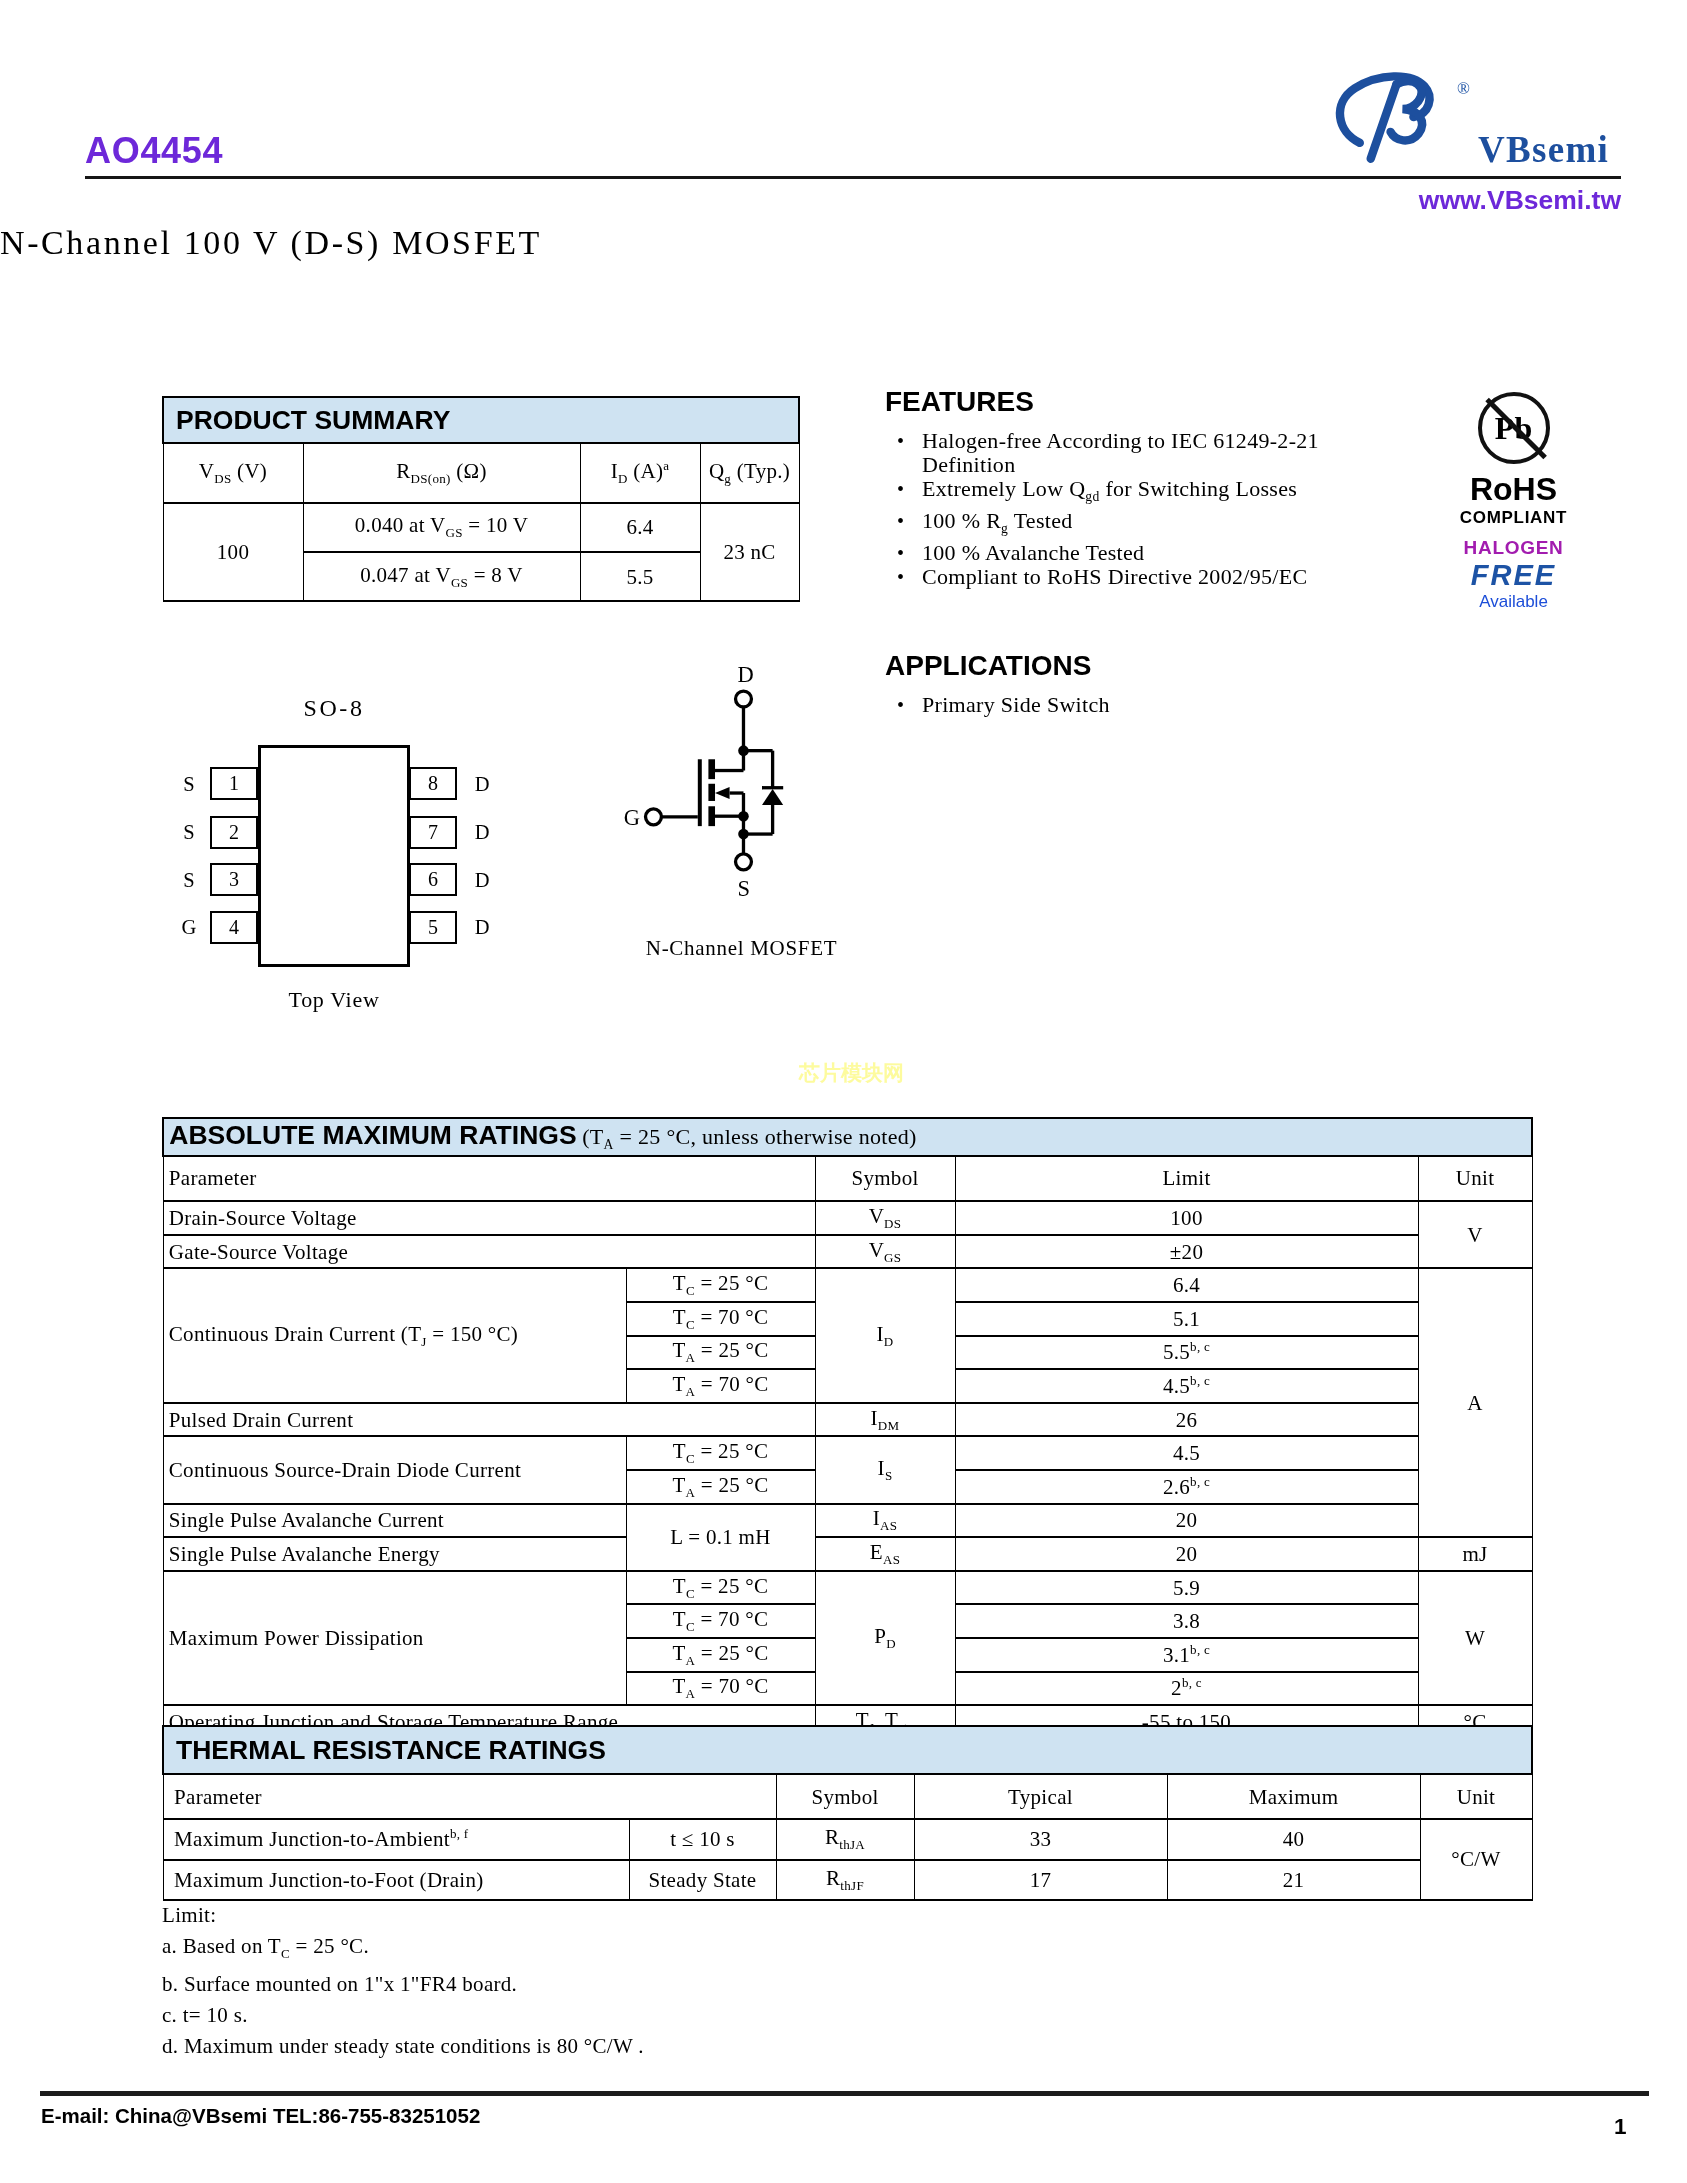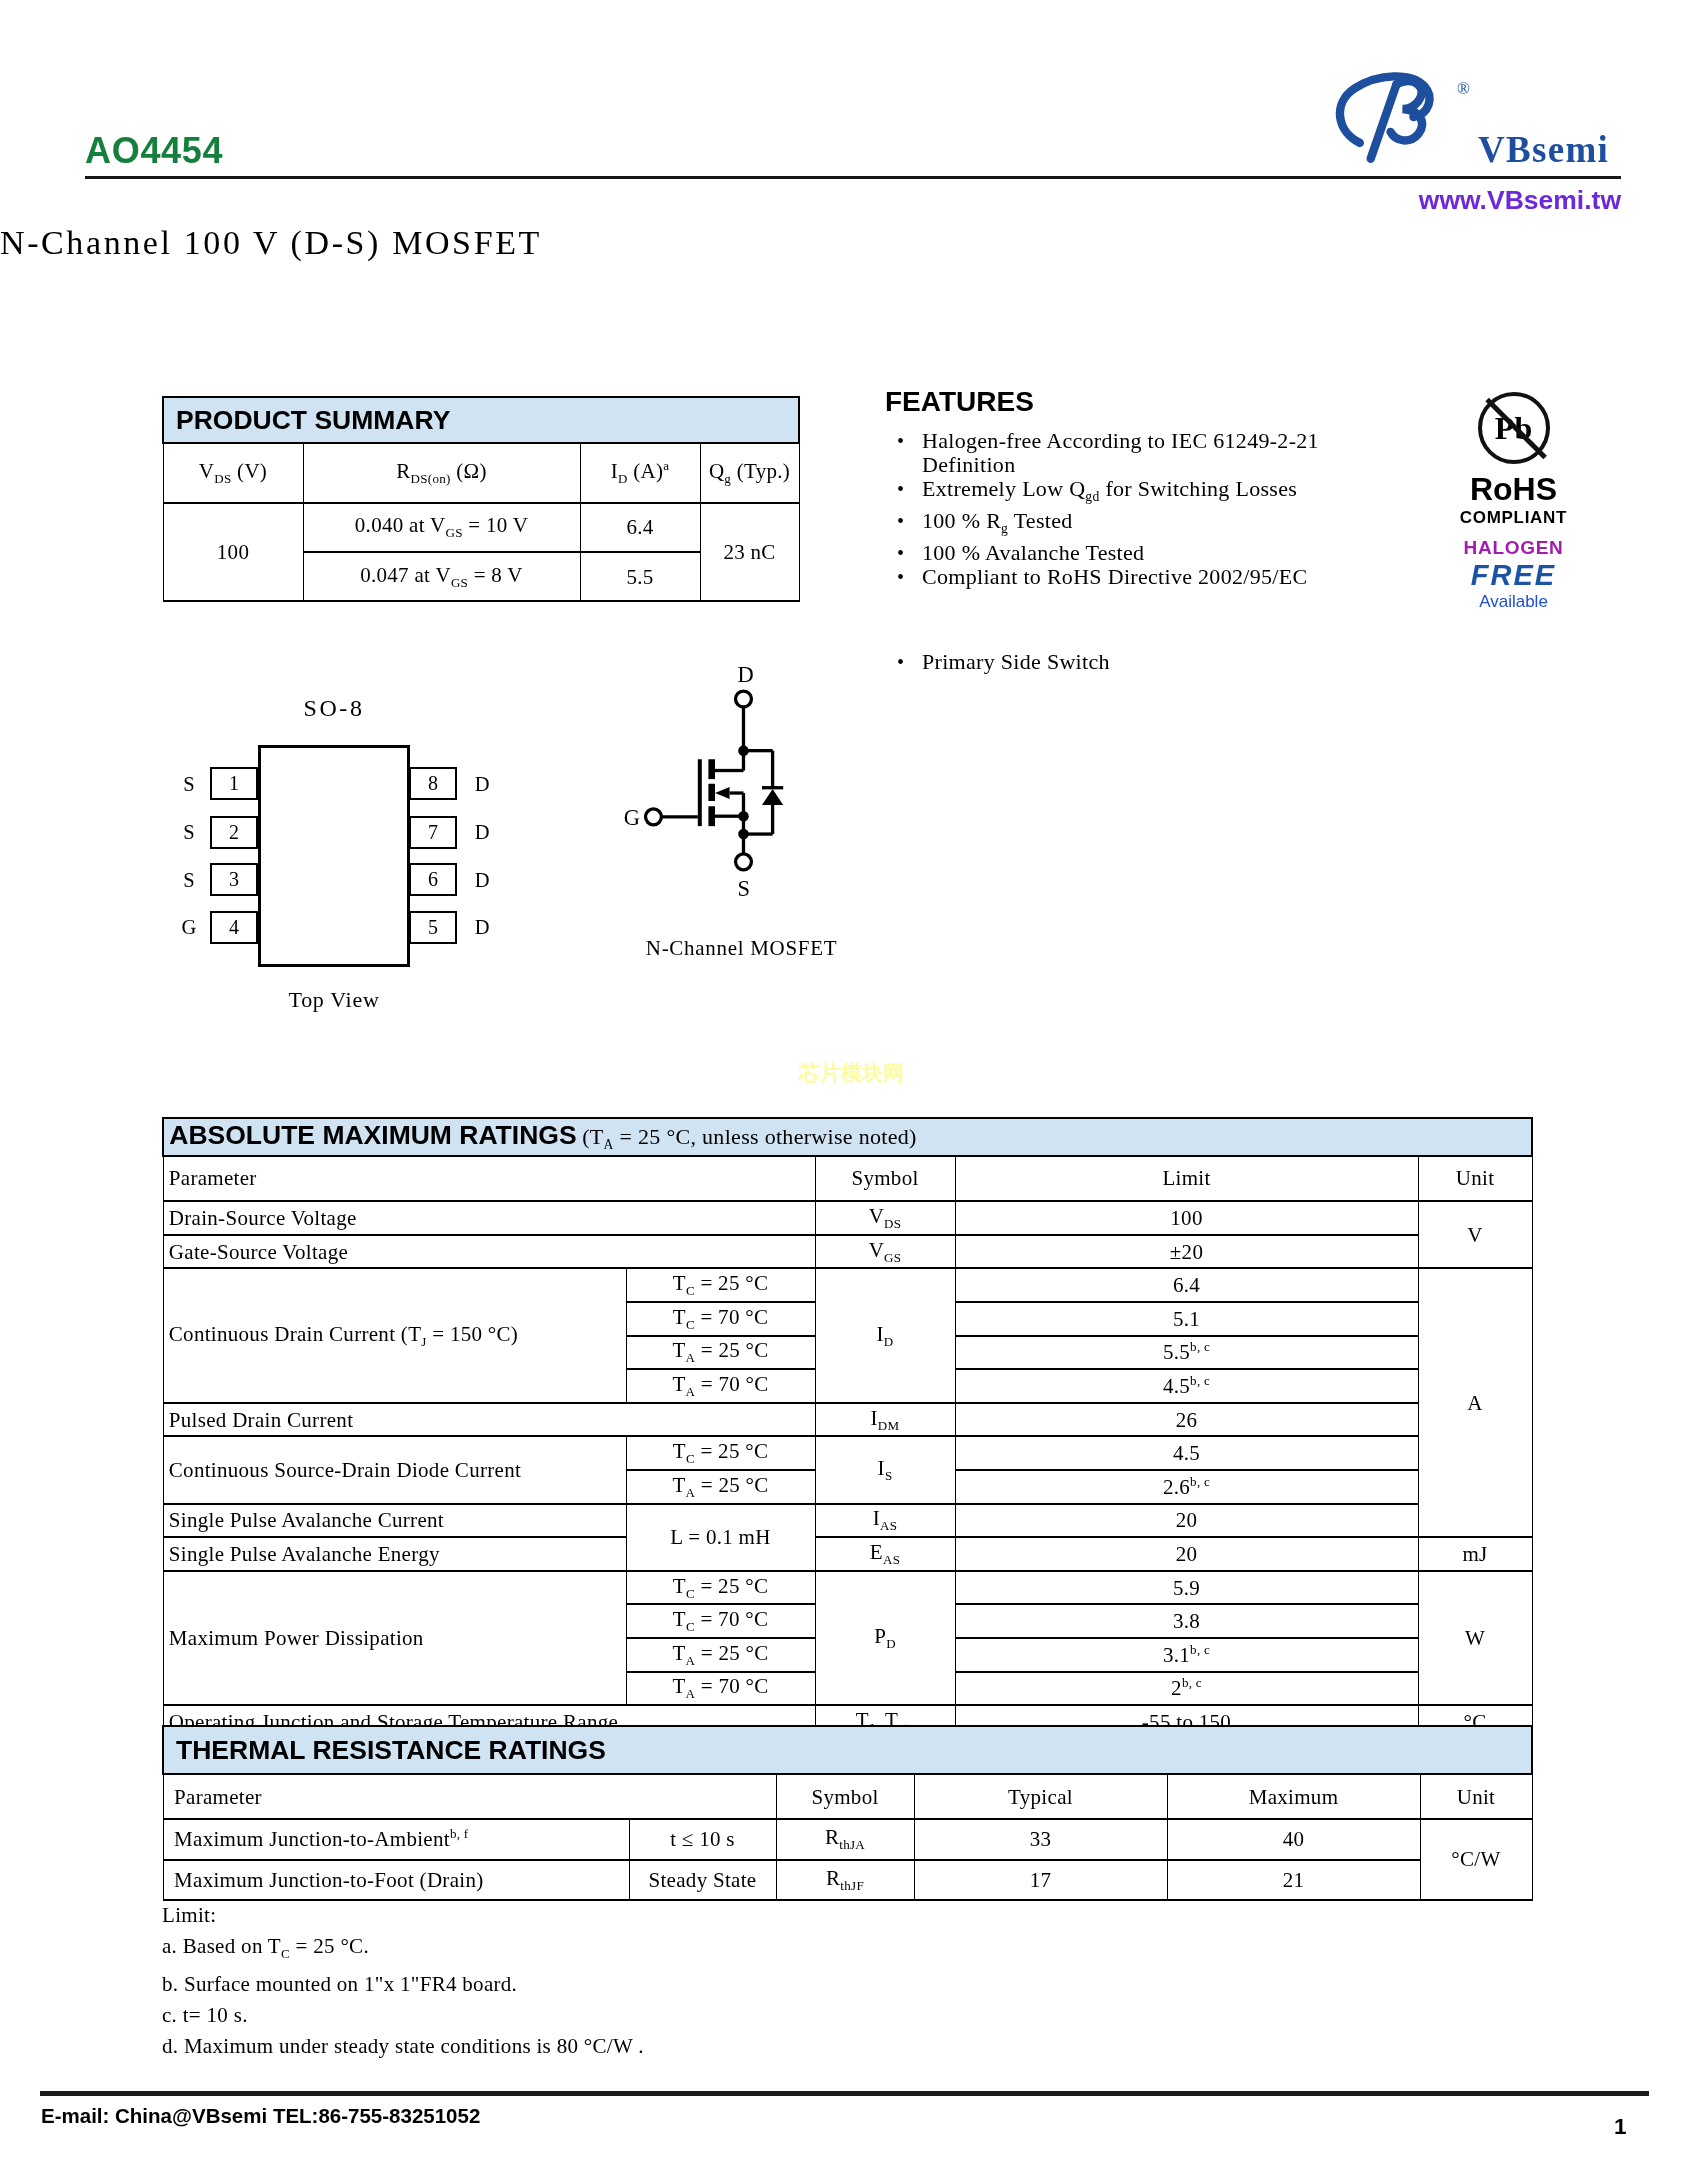--- a/index.html
+++ b/index.html
@@ -1,21 +1,21 @@
 <!DOCTYPE html>
 <html style="font-size:10.6px"><head>
 <meta charset="utf-8">
 <style>
   html,body{margin:0;padding:0;background:#777;}
   .page{position:relative;width:1687px;height:2183px;background:#ffffff;overflow:hidden;
         font-family:"Liberation Serif",serif;color:#000;}
 
   
   .part-number{position:absolute;left:85px;top:130px;font-family:"Liberation Sans",sans-serif;
-               font-weight:bold;font-size:36px;color:#15803d;letter-spacing:0.7px;}
+               font-weight:bold;font-size:36px;color:#6d28d9;letter-spacing:0.7px;}
   .header-rule{position:absolute;left:85px;top:176px;width:1536px;height:3.3px;background:#161616;}
   .logo-wrap{position:absolute;left:1327px;top:64px;width:294px;height:109px;}
   .logo-svg{position:absolute;left:0;top:0;}
   .registered{position:absolute;left:130px;top:14.6px;font-size:17px;color:#1d53a5;font-family:"Liberation Serif",serif;}
   .brand{position:absolute;left:151px;top:64px;font-family:"Liberation Serif",serif;font-weight:bold;
          font-size:37px;color:#1d4f9e;letter-spacing:1.3px;}
   .website{position:absolute;left:1317px;top:185px;width:304px;text-align:right;
            font-family:"Liberation Sans",sans-serif;font-weight:bold;font-size:26.5px;color:#6d28d9;}
 
   
@@ -147,20 +147,21 @@
     <ul class="blist">
       <li>Halogen-free According to IEC 61249-2-21 Definition</li>
       <li>Extremely Low Q<sub>gd</sub> for Switching Losses</li>
       <li>100 % R<sub>g</sub> Tested</li>
       <li>100 % Avalanche Tested</li>
       <li>Compliant to RoHS Directive 2002/95/EC</li>
     </ul>
   </div>
 
   <div class="applications">
+    <h2 class="sec-title">APPLICATIONS</h2>
     <ul class="blist">
       <li>Primary Side Switch</li>
     </ul>
   </div>
 
   <div class="badge">
     <div class="pb-circle">
       <span>Pb</span>
       <div class="pb-slash"></div>
     </div>

